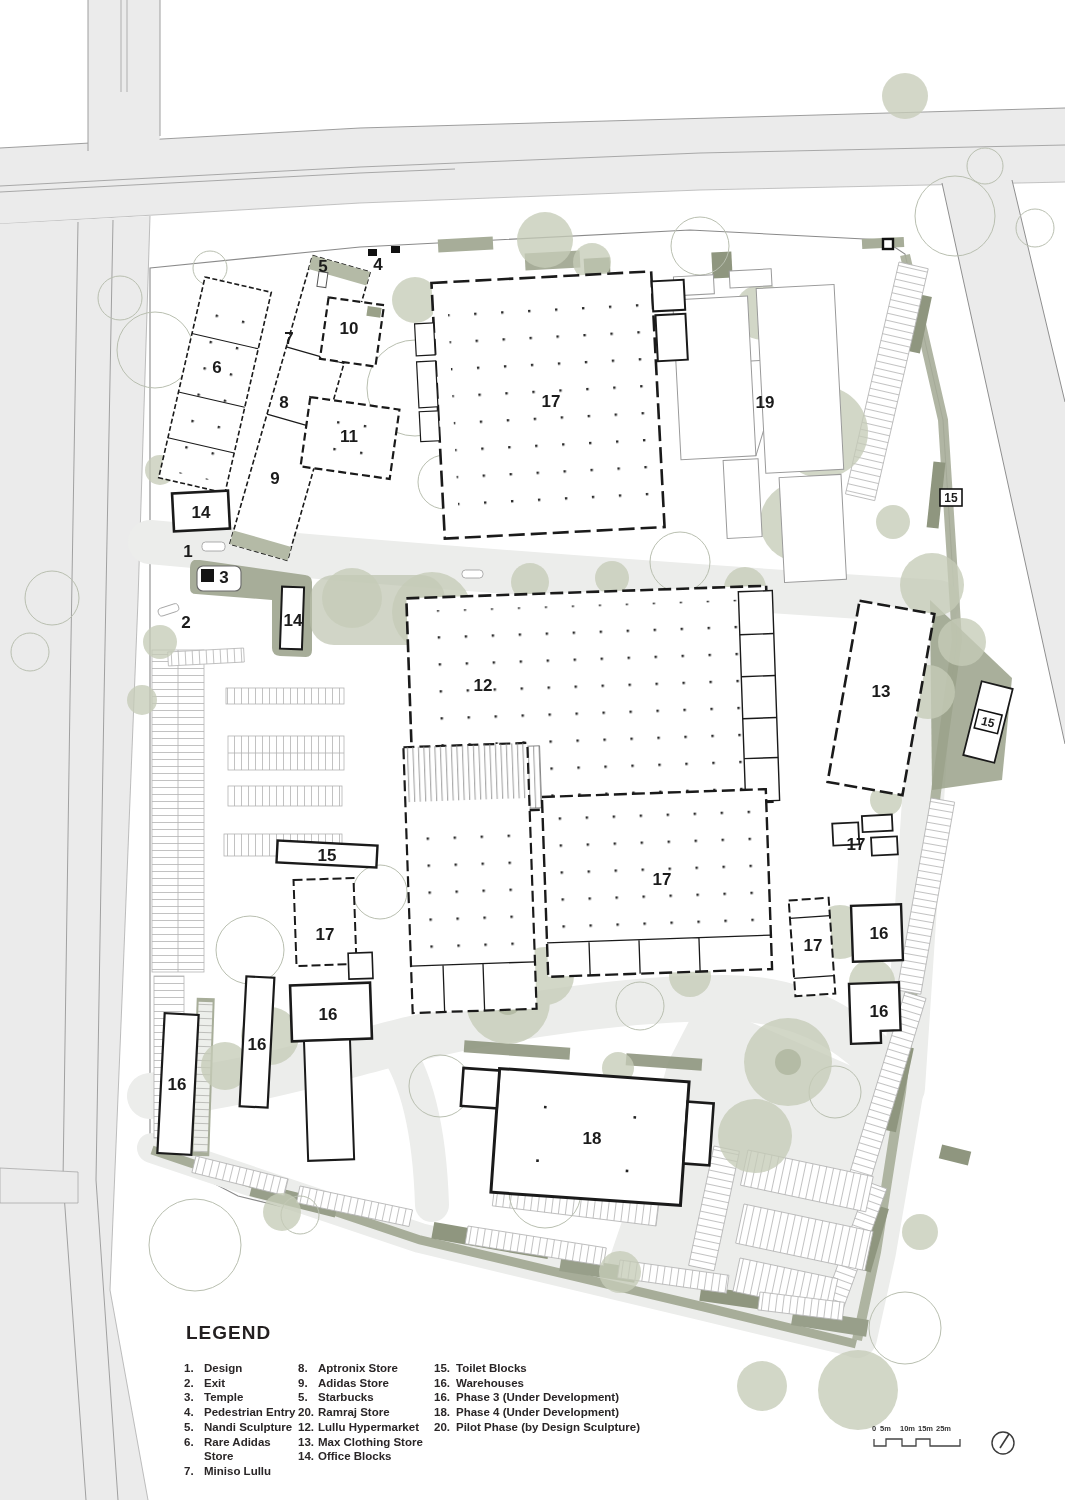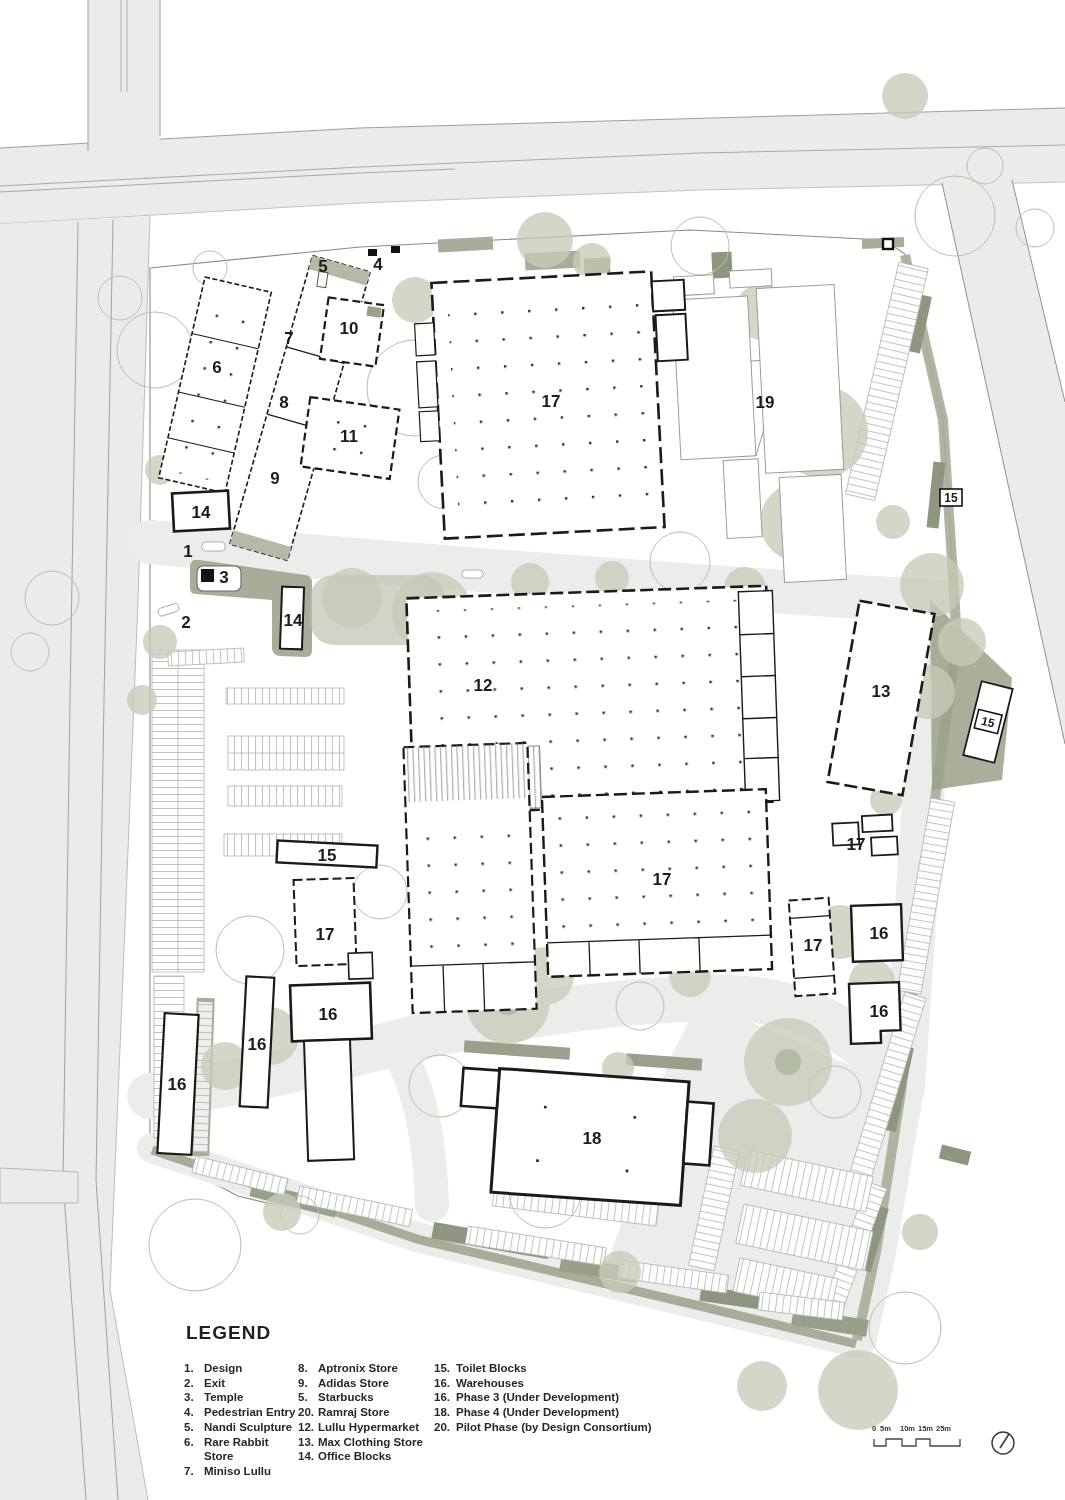--- a/index.html
+++ b/index.html
@@ -464,21 +464,21 @@
       <div class="lg-row">
             <span class="lg-num">4.</span>
             <span>Pedestrian Entry</span>
           </div>
       <div class="lg-row">
             <span class="lg-num">5.</span>
             <span>Nandi Sculpture</span>
           </div>
       <div class="lg-row">
             <span class="lg-num">6.</span>
-            <span>Rare Rabbit Store</span>
+            <span>Rare Adidas Store</span>
           </div>
       <div class="lg-row">
             <span class="lg-num">7.</span>
             <span>Miniso Lullu</span>
           </div>
     </div>
     <div class="lg-col2">
       <div class="lg-row">
             <span class="lg-num">8.</span>
             <span>Aptronix Store</span>
@@ -520,21 +520,21 @@
       <div class="lg-row">
             <span class="lg-num">16.</span>
             <span>Phase 3 (Under Development)</span>
           </div>
       <div class="lg-row">
             <span class="lg-num">18.</span>
             <span>Phase 4 (Under Development)</span>
           </div>
       <div class="lg-row">
             <span class="lg-num">20.</span>
-            <span>Pilot Phase (by Design Consortium)</span>
+            <span>Pilot Phase (by Design Sculpture)</span>
           </div>
     </div>
   </div>
 </div>
 
 <div class="scalebar">
   <span class="tick" style="left:0px">0</span>
   <span class="tick" style="left:8px">5m</span>
   <span class="tick" style="left:28px">10m</span>
   <span class="tick" style="left:46px">15m</span>

